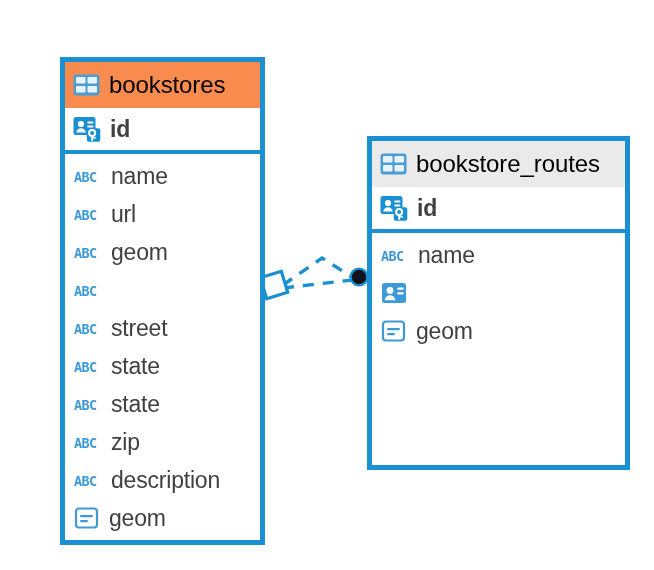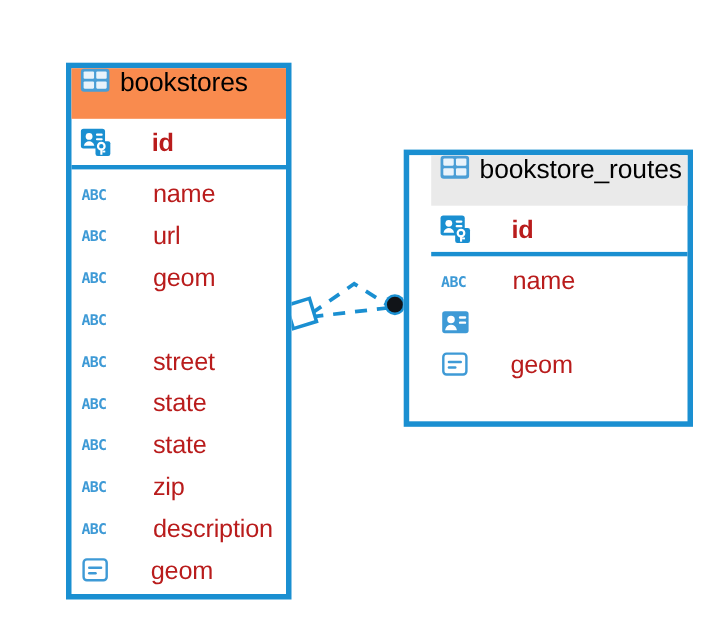--- a/index.html
+++ b/index.html
@@ -22,20 +22,21 @@
   }
   .entity {
     position: absolute;
     box-sizing: border-box;
     border: 5px solid #1a8fd1;
     background: #ffffff;
     z-index: 3;
   }
   .entity-header {
     display: flex;
+    align-items: center;
     box-sizing: border-box;
     height: 46px;
     padding-left: 8px;
     gap: 9px;
   }
   .entity-header.accent { background: #f98b4e; }
   .entity-header.neutral { background: #eaeaea; }
   .entity-title {
     font-size: 24px;
     color: #000000;
@@ -52,24 +53,23 @@
   .field {
     display: flex;
     align-items: center;
     height: 38px;
     padding-left: 9px;
     gap: 9px;
   }
   .field.pk { height: 42px; padding-left: 8px; }
   .field-name {
     font-size: 23px;
-    color: #b91c1c;
+    color: #404040;
     white-space: nowrap;
     letter-spacing: -0.2px;
-    margin-left: 28px;
   }
   .field.pk .field-name { font-weight: bold; font-size: 23px; }
   .icon {
     flex: 0 0 auto;
     display: block;
     line-height: 0;
   }
   .icon.abc { width: 28px; height: 20px; }
   .icon.key { width: 28px; height: 28px; }
   .icon.fk  { width: 26px; height: 26px; }
@@ -79,22 +79,21 @@
   #tbl-bookstores {
     left: 60px;
     top: 57px;
     width: 205px;
     height: 488px;
   }
   #tbl-bookstore-routes {
     left: 367px;
     top: 136px;
     width: 263px;
-    height: 252px;
-    padding-left: 20px;
+    height: 334px;
   }
 </style>
 </head>
 <body>
 
 <svg id="canvas" viewBox="0 0 654 570">
   <defs>
     
   </defs>
 

